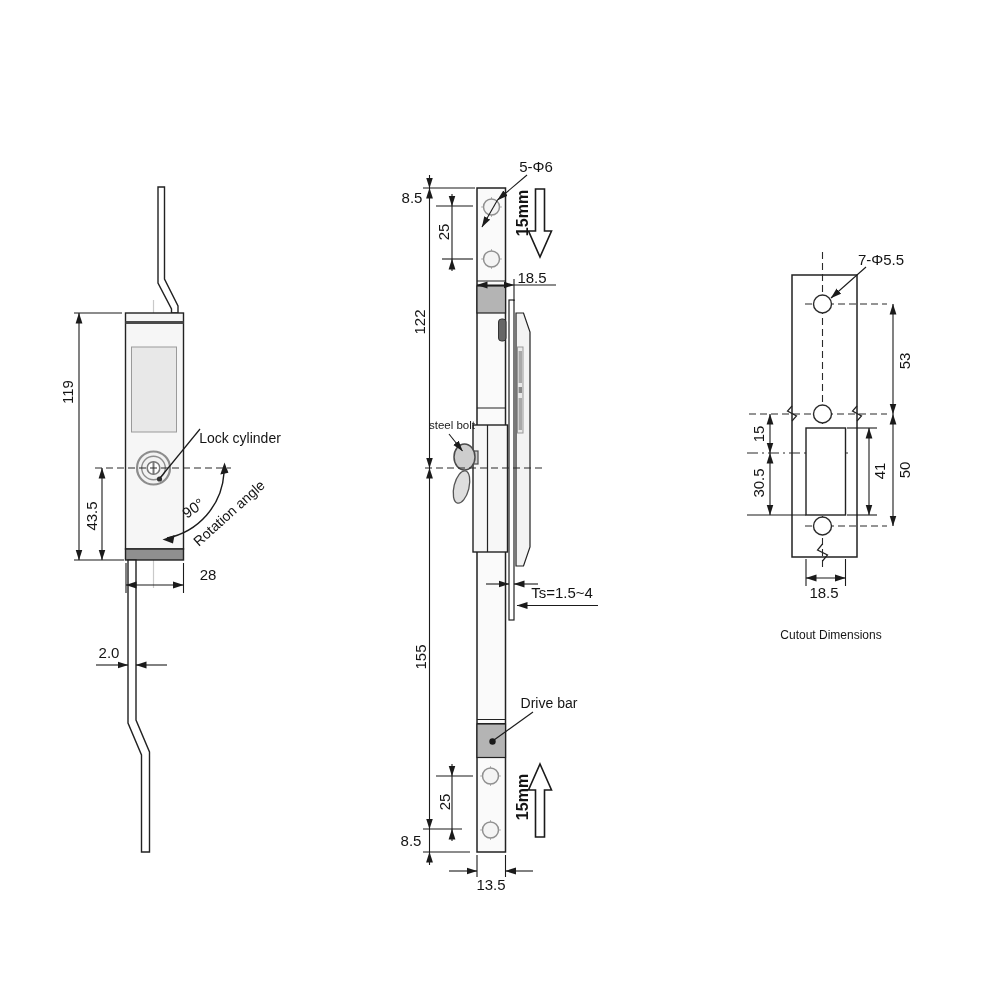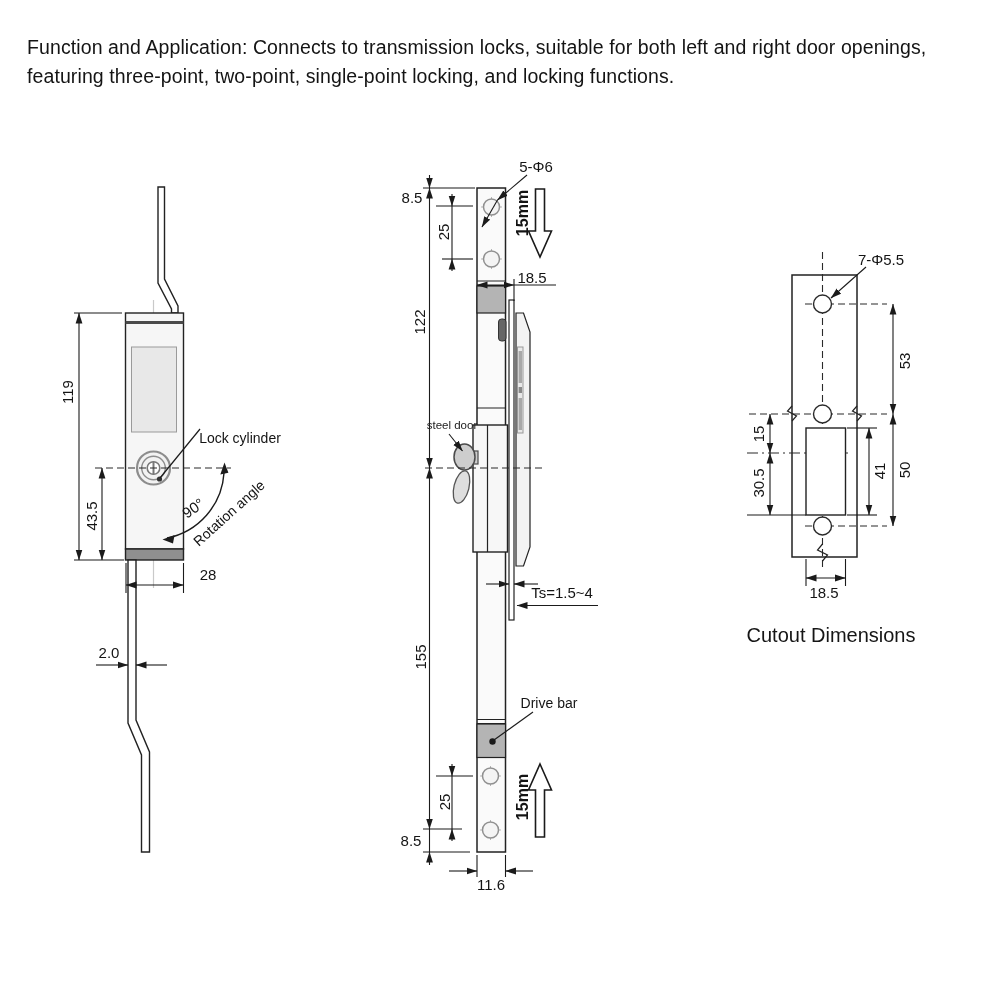--- a/index.html
+++ b/index.html
@@ -15,28 +15,27 @@
   .t{
     position:absolute;font-size:15px;color:#141414;white-space:nowrap;
     transform:translate(-50%,-50%);line-height:1;
   }
   .r90{transform:translate(-50%,-50%) rotate(-90deg);}
   .ra35{transform:translate(-50%,-50%) rotate(-35deg);}
   .ra42{transform:translate(-50%,-50%) rotate(-42deg);}
   .small{font-size:11.5px;color:#222;}
   .lbl{font-size:14px;}
   .bold{font-weight:700;font-size:16px;}
-  .title{font-size:20px;color:#151515;}
+  .title{font-size:12px;color:#151515;}
 </style>
 </head>
 <body>
 
 <div class="canvas">
 
-  <div class="header">Function and Application: Connects to transmission locks, suitable for both left and right door openings, featuring three-point, two-point, single-point locking, and locking functions.</div>
 
   <svg class="draw" width="1000" height="983" viewBox="0 0 1000 983">
     <defs>
       <marker id="ah" orient="auto-start-reverse" markerWidth="12" markerHeight="9" refX="10.5" refY="4" markerUnits="userSpaceOnUse">
         <path d="M0,0.6 L10.8,4 L0,7.4 z" fill="#1b1b1b"></path>
       </marker>
     </defs>
 
     <g stroke="#222" fill="none" stroke-width="1.4">
       <line x1="153.5" y1="300" x2="153.5" y2="588" stroke="#c9c9c9" stroke-width="1.2"></line>
@@ -232,28 +231,28 @@
   <span class="t lbl" style="left:240px;top:438px">Lock cylinder</span>
   <span class="t ra35" style="left:193px;top:508px">90°</span>
   <span class="t ra42 lbl" style="left:229px;top:513px">Rotation angle</span>
 
   <span class="t" style="left:536px;top:166px">5-Φ6</span>
   <span class="t" style="left:412px;top:197px">8.5</span>
   <span class="t r90" style="left:443px;top:232px">25</span>
   <span class="t r90" style="left:419px;top:322px">122</span>
   <span class="t r90 bold" style="left:523px;top:213px">15mm</span>
   <span class="t" style="left:532px;top:277px">18.5</span>
-  <span class="t small" style="left:452px;top:426px">steel door</span>
+  <span class="t small" style="left:452px;top:426px">steel bolt</span>
   <span class="t" style="left:562px;top:592px">Ts=1.5~4</span>
   <span class="t r90" style="left:420px;top:657px">155</span>
   <span class="t lbl" style="left:549px;top:703px">Drive bar</span>
   <span class="t r90" style="left:444px;top:802px">25</span>
   <span class="t" style="left:411px;top:840px">8.5</span>
   <span class="t r90 bold" style="left:523px;top:797px">15mm</span>
-  <span class="t" style="left:491px;top:884px">11.6</span>
+  <span class="t" style="left:491px;top:884px">13.5</span>
 
   <span class="t" style="left:881px;top:259px">7-Φ5.5</span>
   <span class="t r90" style="left:904px;top:361px">53</span>
   <span class="t r90" style="left:758px;top:434px">15</span>
   <span class="t r90" style="left:758px;top:483px">30.5</span>
   <span class="t r90" style="left:879px;top:471px">41</span>
   <span class="t r90" style="left:904px;top:470px">50</span>
   <span class="t" style="left:824px;top:592px">18.5</span>
   <span class="t title" style="left:831px;top:635px">Cutout Dimensions</span>
 

